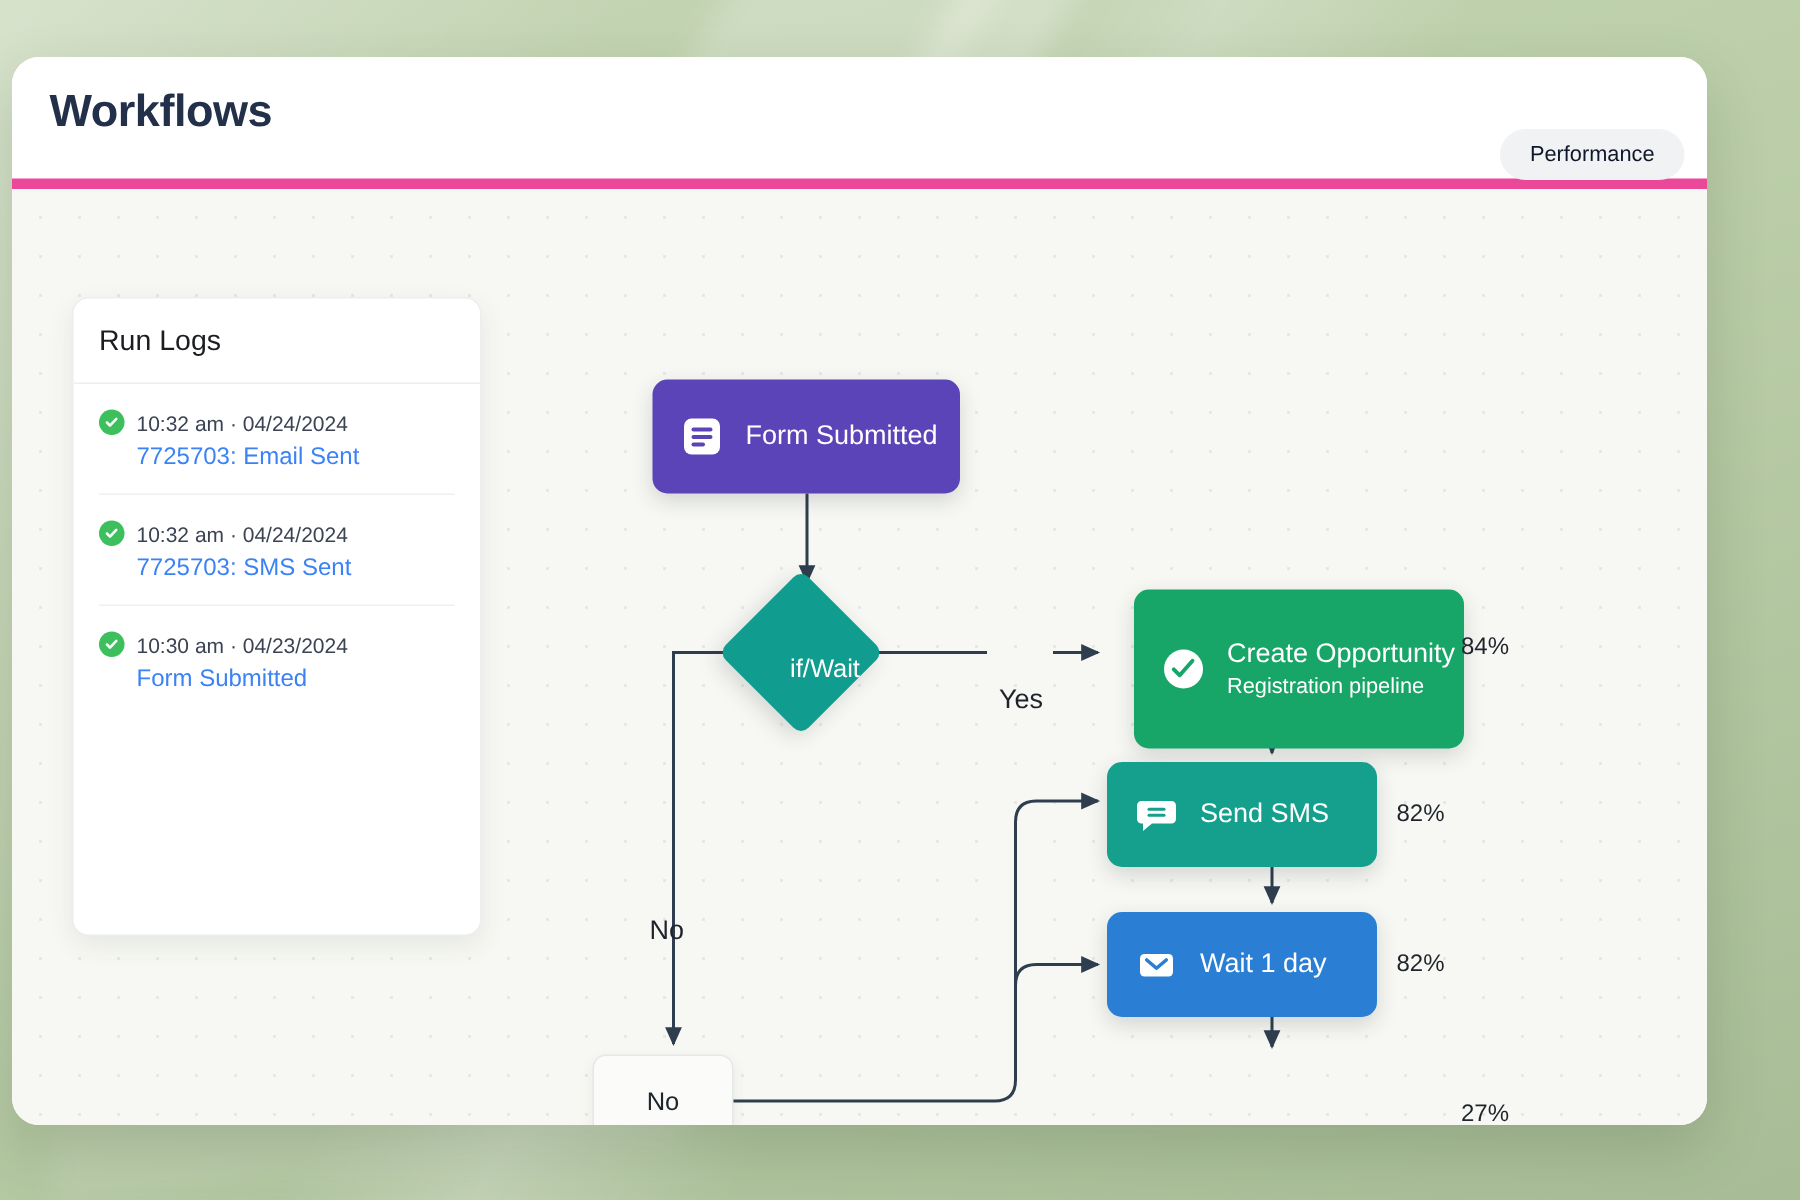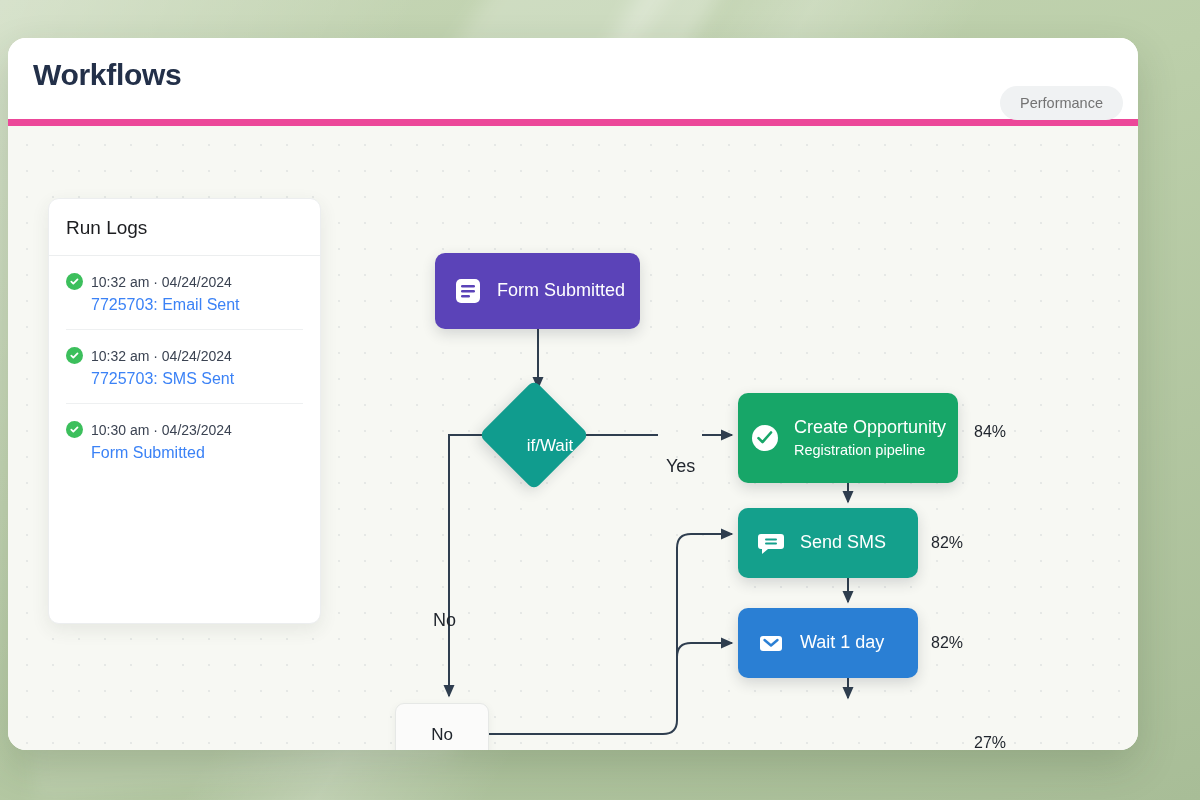--- a/index.html
+++ b/index.html
@@ -56,21 +56,21 @@
     font-size: 30px;
     font-weight: bold;
     color: #233049;
     letter-spacing: -0.3px;
   }
   .perf-pill {
     position: absolute;
     right: 15px; top: 65px;
     transform: translateY(-50%);
     background: #f0f2f3;
-    color: #737373;
+    color: #0f172a;
     font-size: 14.5px;
     padding: 9px 20px;
     border-radius: 18px;
     cursor: pointer;
     white-space: nowrap;
   }
 
   
   .canvas {
     position: relative;
@@ -140,21 +140,21 @@
     width: 30px; height: 30px;
     flex: none;
     margin-right: 14px;
     display: flex; align-items: center; justify-content: center;
   }
   .node-text { display: flex; flex-direction: column; justify-content: center; }
   .node-title { font-size: 18px; line-height: 1.18; white-space: nowrap; }
   .node-sub { font-size: 14.5px; line-height: 1.25; margin-top: 2px; white-space: nowrap; }
 
   #node-form     { left: 427px; top: 127px; width: 205px; height: 76px; background: #5b43b8; }
-  #node-opp      { left: 730px; top: 267px; width: 220px; height: 90px; background: #17a668; justify-content: center; }
+  #node-opp      { left: 748px; top: 267px; width: 220px; height: 106px; background: #17a668; }
   #node-sms      { left: 730px; top: 382px; width: 180px; height: 70px; background: #14a08c; }
   #node-wait     { left: 730px; top: 482px; width: 180px; height: 70px; background: #2a7fd4; }
   #node-tag      { left: 730px; top: 578px; width: 220px; height: 82px; background: #3c4757; }
 
   .node-pct {
     position: absolute;
     font-size: 16px;
     color: #1f242c;
   }
   #pct-opp  { left: 966px; top: 297px; }

